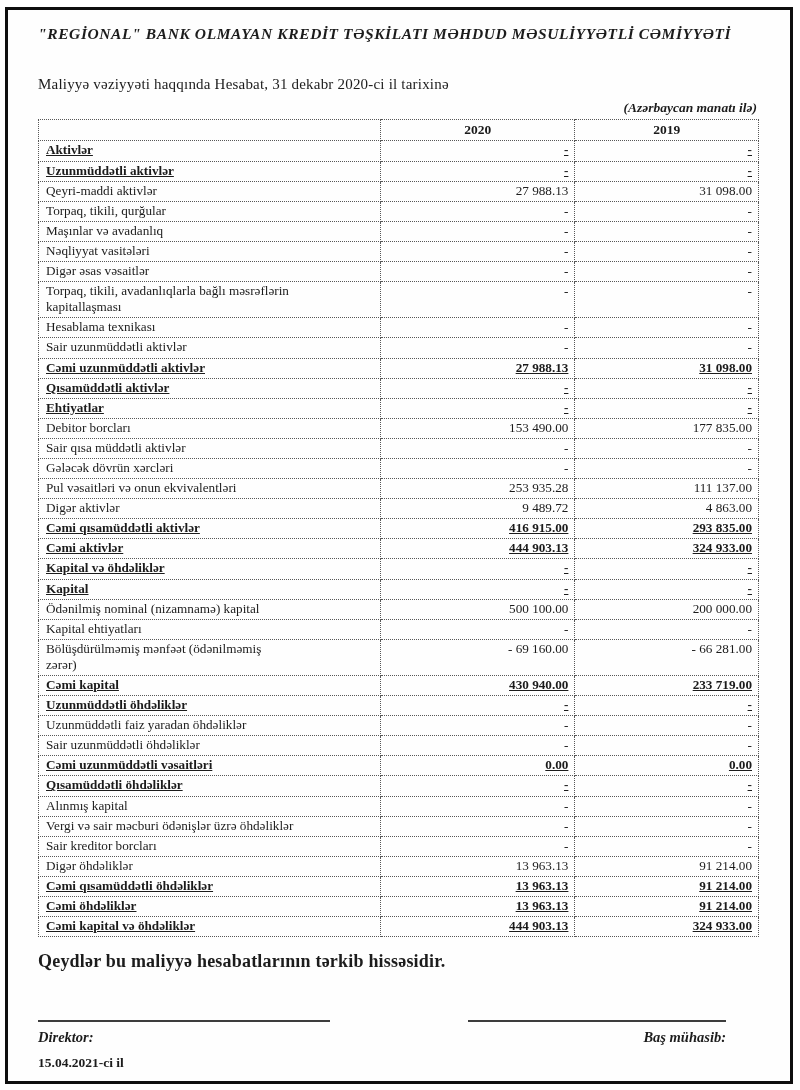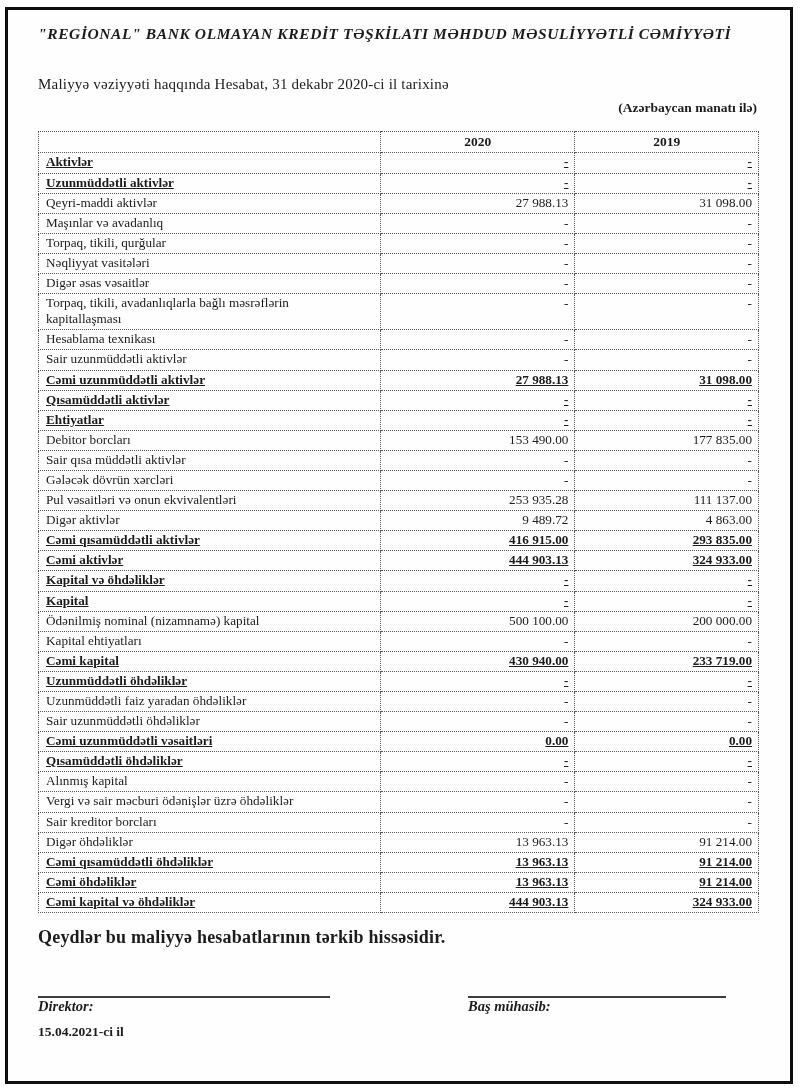--- a/index.html
+++ b/index.html
@@ -29,28 +29,29 @@
   .report-title {
     margin-top: 33px;
     font-size: 15px;
     font-weight: normal;
     letter-spacing: 0.2px;
   }
   .currency-note {
     margin-top: 7px;
     font-size: 13.5px;
     font-weight: bold;
+    font-style: italic;
     text-align: right;
     padding-right: 2px;
   }
   table.balance {
     width: 100%;
     border-collapse: collapse;
     table-layout: fixed;
-    margin-top: 15px;
+    margin-top: 3px;
   }
   table.balance col.c-label { width: 47.5%; }
   table.balance col.c-2020  { width: 27%; }
   table.balance col.c-2019  { width: 25.5%; }
   table.balance th, table.balance td {
     border: 1px dotted #575757;
     font-size: 13.2px;
     line-height: 1.22;
     padding: 1px 6px 2px 7px;
     vertical-align: top;
@@ -70,26 +71,27 @@
     font-size: 18px;
     font-weight: bold;
     letter-spacing: 0.2px;
   }
   .signatures {
     display: flex;
     margin-top: 48px;
   }
   .sig-block { }
   .sig-left { width: 292px; }
-  .sig-right { width: 258px; margin-left: 138px; }
+  .sig-right { width: 258px; margin-left: 138px; text-align: right; }
   .sig-line {
     border-top: 2px solid #3d3d3d;
     height: 0;
   }
   .sig-label {
+    margin-top: 7px;
     font-size: 14.5px;
     font-weight: bold;
     font-style: italic;
   }
   .sig-date {
     margin-top: 9px;
     font-size: 13.5px;
     font-weight: bold;
   }
 </style>
@@ -127,26 +129,26 @@
           <td class="label">Uzunmüddətli aktivlər</td>
           <td class="val">-</td>
           <td class="val">-</td>
         </tr>
         <tr>
           <td class="label">Qeyri-maddi aktivlər</td>
           <td class="val">27 988.13</td>
           <td class="val">31 098.00</td>
         </tr>
         <tr>
+          <td class="label">Torpaq, tikili, qurğular</td>
+          <td class="val">-</td>
+          <td class="val">-</td>
+        </tr>
+        <tr>
           <td class="label">Maşınlar və avadanlıq</td>
-          <td class="val">-</td>
-          <td class="val">-</td>
-        </tr>
-        <tr>
-          <td class="label">Torpaq, tikili, qurğular</td>
           <td class="val">-</td>
           <td class="val">-</td>
         </tr>
         <tr>
           <td class="label">Nəqliyyat vasitələri</td>
           <td class="val">-</td>
           <td class="val">-</td>
         </tr>
         <tr>
           <td class="label">Digər əsas vəsaitlər</td>
@@ -231,20 +233,26 @@
         </tr>
         <tr>
           <td class="label">Ödənilmiş nominal (nizamnamə) kapital</td>
           <td class="val">500 100.00</td>
           <td class="val">200 000.00</td>
         </tr>
         <tr>
           <td class="label">Kapital ehtiyatları</td>
           <td class="val">-</td>
           <td class="val">-</td>
+        </tr>
+        <tr>
+          <td class="label">Bölüşdürülməmiş mənfəət (ödənilməmiş
+zərər)</td>
+          <td class="val">- 69 160.00</td>
+          <td class="val">- 66 281.00</td>
         </tr>
         <tr class="bold">
           <td class="label">Cəmi kapital</td>
           <td class="val">430 940.00</td>
           <td class="val">233 719.00</td>
         </tr>
         <tr class="bold">
           <td class="label">Uzunmüddətli öhdəliklər</td>
           <td class="val">-</td>
           <td class="val">-</td>

